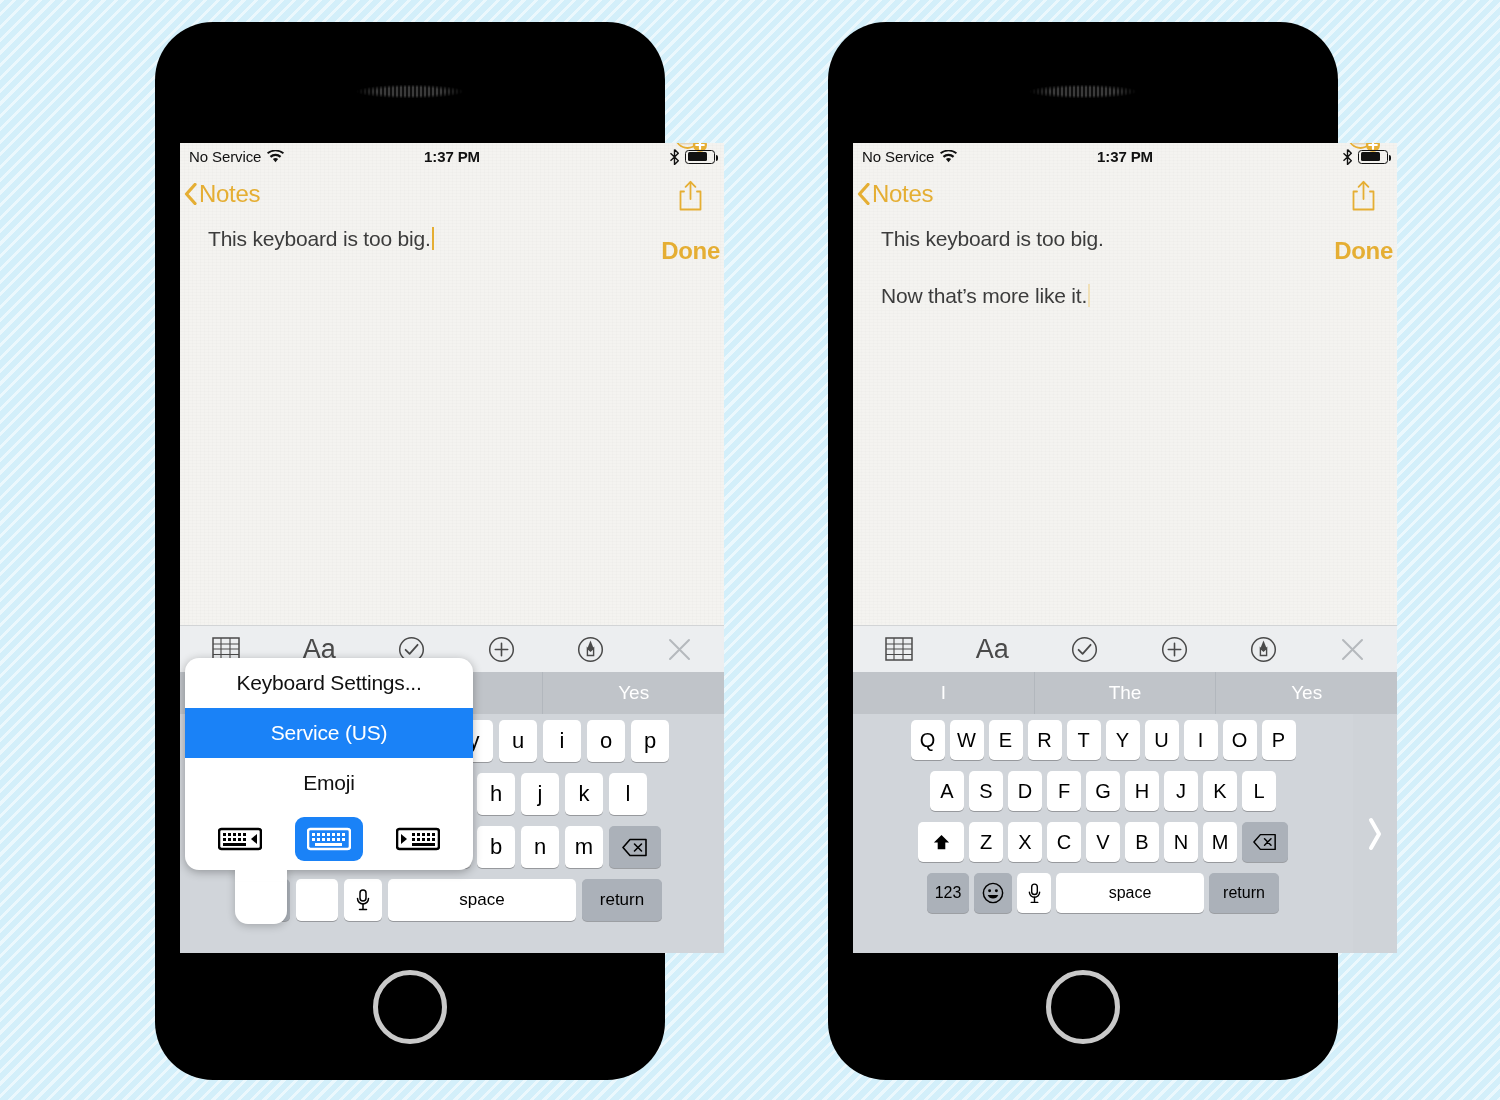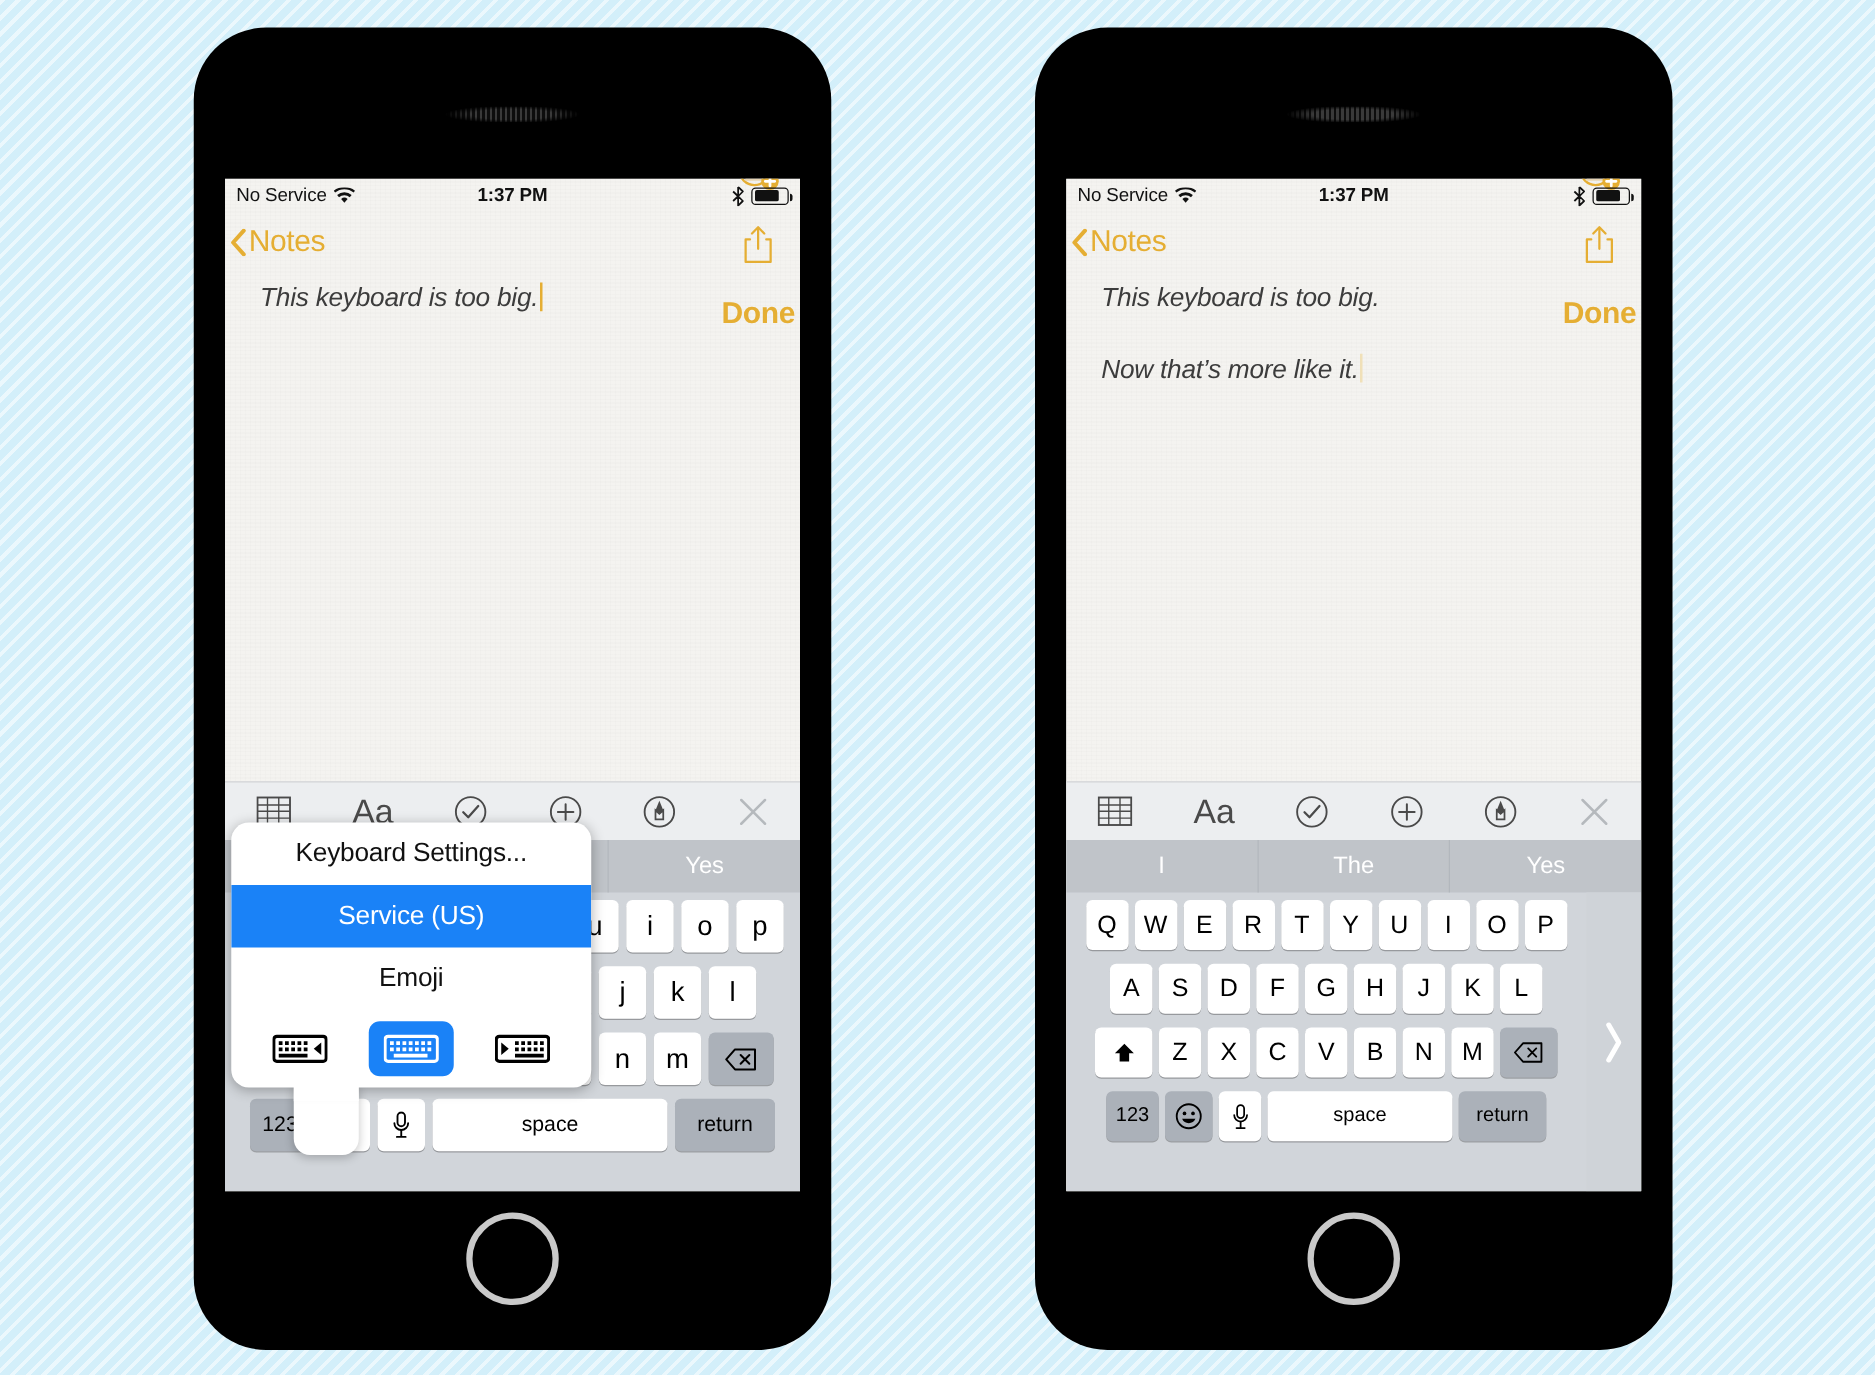--- a/index.html
+++ b/index.html
@@ -25,21 +25,21 @@
            width:108px;height:13px;border-radius:7px;
            background:repeating-linear-gradient(90deg,#3a3a3a 0px,#3a3a3a 2px,#0d0d0d 2px,#0d0d0d 4px);
            -webkit-mask-image:radial-gradient(ellipse 54px 7px at 50% 50%, #000 60%, transparent 100%);
            mask-image:radial-gradient(ellipse 54px 7px at 50% 50%, #000 60%, transparent 100%);}
 
   .home-btn{position:absolute;bottom:36px;left:50%;transform:translateX(-50%);
             width:74px;height:74px;border-radius:50%;
             border:5px solid #c9c9c9;box-sizing:border-box;background:#000;}
 
   
-  .screen{position:absolute;top:121px;left:25px;width:460px;height:810px;
+  .screen{position:absolute;top:121px;left:25px;width:544px;height:810px;
           overflow:hidden;background:#f4f3f1;}
 
   .paper{position:absolute;inset:0;
          background:#f4f3f0;
          background-image:
            repeating-linear-gradient(0deg, rgba(0,0,0,.012) 0 1px, transparent 1px 3px),
            repeating-linear-gradient(90deg, rgba(0,0,0,.010) 0 1px, transparent 1px 4px);}
 
   
   .statusbar{position:relative;height:27px;display:flex;align-items:center;
@@ -64,21 +64,21 @@
             letter-spacing:-.3px;}
   .chev-back{display:inline-block;width:13px;height:22px;}
   .nav-right{margin-left:auto;display:flex;align-items:center;gap:26px;flex-direction:column;}
   .nav-done{font-size:24px;font-weight:bold;color:#e5ae33;letter-spacing:-.3px;}
   .icon-adduser{width:34px;height:32px;}
   .icon-share{width:25px;height:31px;}
 
   
   .note{position:relative;padding:6px 28px 0 28px;}
   .note-line{font-size:21px;color:#3c3c3c;letter-spacing:-.2px;line-height:1.55;
-             margin:0 0 24px 0;position:relative;display:inline-block;font-style:italic;}
+             margin:0 0 24px 0;position:relative;display:inline-block;}
   .caret{display:inline-block;width:2px;height:23px;background:#e5ae33;
          vertical-align:-4px;margin-left:1px;}
   .caret.faint{background:#f0e0b8;}
 
   
   .fmt-bar{position:absolute;left:0;right:0;bottom:0;height:46px;
            background:#eceef0;border-top:1px solid #d2d4d6;
            display:flex;align-items:center;justify-content:space-around;padding:0 1px;margin-top:11px;}
   .fmt-bar svg{display:block;}
 

